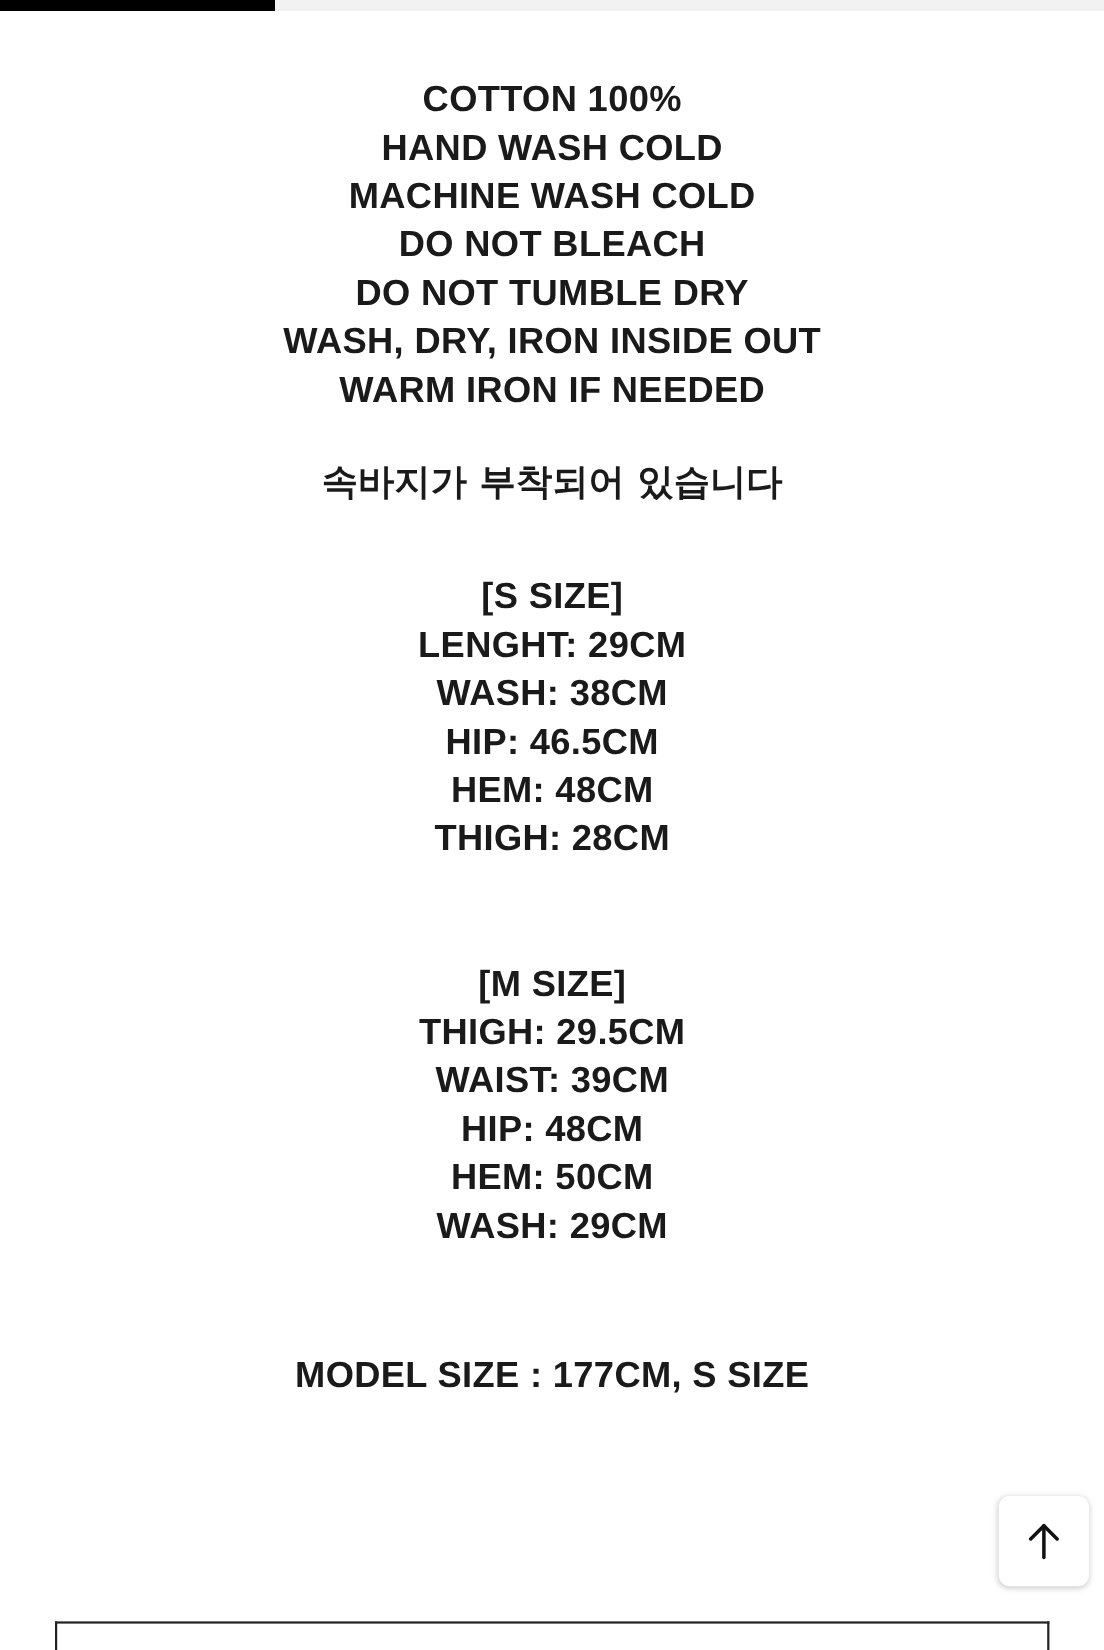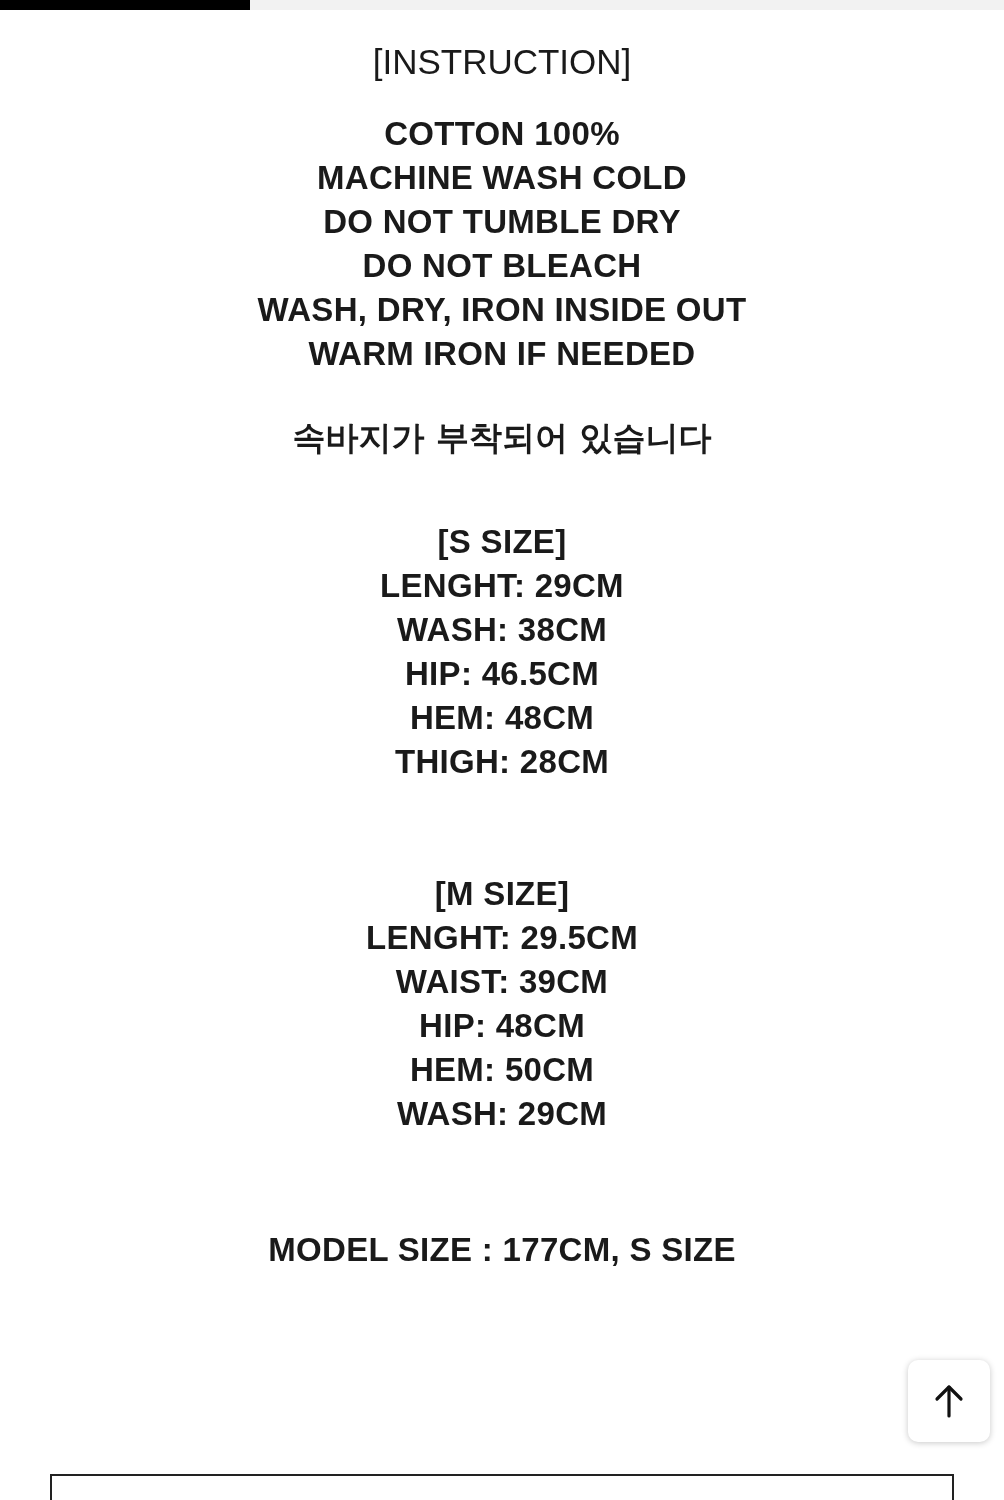--- a/index.html
+++ b/index.html
@@ -102,48 +102,48 @@
 <body>
 
 <div id="top-bar" style="background: rgb(242, 242, 242);">
   <div id="top-bar-fill" style="width: 250px; background: rgb(0, 0, 0);"></div>
 </div>
 
 <div id="content">
 
   <div class="gap-sm" style="height:30px;"></div>
 
-  <div class="heading">[INSTRUCTION]</div>
 
   <div class="gap-sm"></div>
 
   <div class="line">COTTON 100%</div>
+  <div class="line">HAND WASH COLD</div>
   <div class="line">MACHINE WASH COLD</div>
+  <div class="line">DO NOT BLEACH</div>
   <div class="line">DO NOT TUMBLE DRY</div>
-  <div class="line">DO NOT BLEACH</div>
   <div class="line">WASH, DRY, IRON INSIDE OUT</div>
   <div class="line">WARM IRON IF NEEDED</div>
 
   <div class="gap-md" style="height:40px;"></div>
 
   <div class="korean">속바지가 부착되어 있습니다</div>
 
   <div class="gap-lg" style="height:60px;"></div>
 
   <div class="line">[S SIZE]</div>
   <div class="line">LENGHT: 29CM</div>
   <div class="line">WASH: 38CM</div>
   <div class="line">HIP: 46.5CM</div>
   <div class="line">HEM: 48CM</div>
   <div class="line">THIGH: 28CM</div>
 
   <div class="gap-xl" style="height:88px;"></div>
 
   <div class="line">[M SIZE]</div>
-  <div class="line">LENGHT: 29.5CM</div>
+  <div class="line">THIGH: 29.5CM</div>
   <div class="line">WAIST: 39CM</div>
   <div class="line">HIP: 48CM</div>
   <div class="line">HEM: 50CM</div>
   <div class="line">WASH: 29CM</div>
 
   <div class="gap-xl" style="height:92px;"></div>
 
   <div class="line">MODEL SIZE : 177CM, S SIZE</div>
 
 </div>

